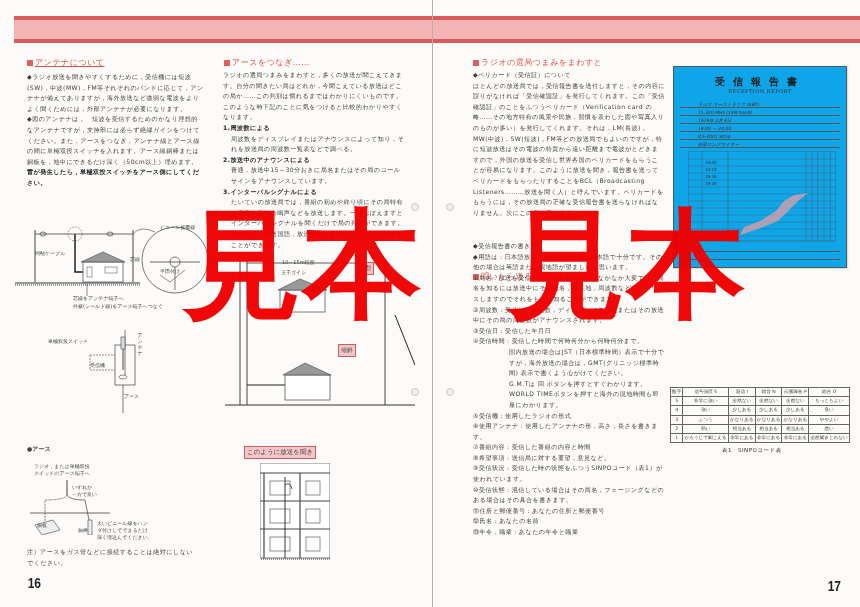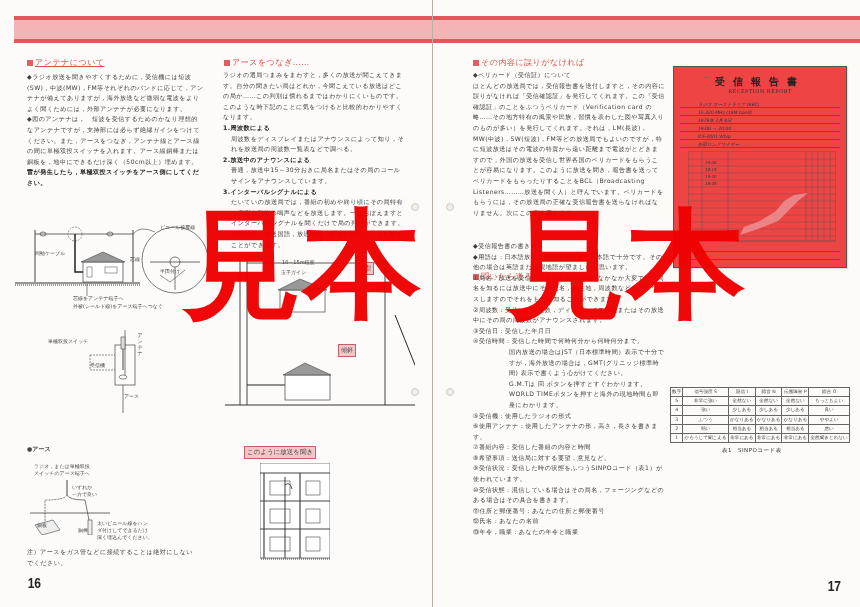--- a/index.html
+++ b/index.html
@@ -16,21 +16,21 @@
     .section-title::before { content: ""; display: inline-block; width: 6px; height: 6px; background: #e0605f; margin-right: 2px; vertical-align: -1px; }
     .para { position: absolute; font-size: 6.1px; line-height: 10.6px; color: #3d3d3d; letter-spacing: 0.45px; }
     .para p { white-space: pre-wrap; }
     .bold { font-weight: bold; color: #222; }
     .indent { padding-left: 8px; }
     .page-num { position: absolute; font-family: "Liberation Sans", sans-serif; font-weight: bold; font-size: 15px; color: #222; transform: scaleX(0.8); }
     .hole { position: absolute; width: 8px; height: 8px; border-radius: 50%; border: 1.5px solid #cfcac2; background: #f1eee8; }
     .diagram { position: absolute; }
     .diag-label { position: absolute; font-size: 5px; color: #444; white-space: nowrap; }
     .pink-label { position: absolute; background: #f4c6c8; border: 1px solid #c46065; font-size: 6px; color: #444; padding: 1px 2px; white-space: nowrap; }
-    .report { position: absolute; left: 673px; top: 66px; width: 174px; height: 202px; background: #ef4444; border: 1px solid #555; box-shadow: 1px 1px 1px #ddd; }
+    .report { position: absolute; left: 673px; top: 66px; width: 174px; height: 202px; background: #0ea5e9; border: 1px solid #555; box-shadow: 1px 1px 1px #ddd; }
     .report-title { position: absolute; left: 0; width: 100%; top: 8px; text-align: center; font-family: "DejaVu Serif", serif; font-size: 10px; font-weight: bold; letter-spacing: 8px; color: #222; }
     .report-sub { position: absolute; left: 0; width: 100%; top: 21px; text-align: center; font-family: "DejaVu Serif", serif; font-size: 5px; color: #333; letter-spacing: 0.5px; }
     .report-line { position: absolute; left: 6px; right: 6px; height: 1px; background: #555; }
     .report-hand { position: absolute; font-size: 4.5px; color: #333; white-space: nowrap; font-style: italic; }
     .sinpo { position: absolute; left: 670px; top: 387px; width: 180px; border-collapse: collapse; font-size: 4.6px; color: #444; }
     .sinpo th, .sinpo td { border: 0.7px solid #666; text-align: center; vertical-align: top; padding: 1px; line-height: 6.2px; font-weight: normal; }
     .sinpo-caption { position: absolute; left: 722px; top: 447px; font-size: 5.5px; color: #333; letter-spacing: 0.5px; }
     .watermark { position: absolute; color: #f00000; font-family: "DejaVu Sans", sans-serif; font-weight: bold; font-size: 118px; line-height: 1; letter-spacing: 2px; opacity: 0.97; white-space: nowrap; }
   </style>
 </head>
@@ -165,21 +165,21 @@
   <div class="hole" style="left:411px; top:203px;"></div>
   <div class="hole" style="left:446px; top:203px;"></div>
   <div class="hole" style="left:411px; top:388px;"></div>
   <div class="hole" style="left:446px; top:388px;"></div>
 
   <div class="gutter"></div>
 
   <div class="page-right" style="z-index:-1"></div>
   <div class="band right"></div>
 
-  <div class="section-title" style="left:473px; top:57px;">その内容に誤りがなければ</div>
+  <div class="section-title" style="left:473px; top:57px;">ラジオの選局つまみをまわすと</div>
   <div class="para" style="left:473px; top:70px; width:192px;">
     <p>◆ベリカード（受信証）について</p>
     <p>ほとんどの放送局では，受信報告書を送付しますと，その内容に誤りがなければ「受信確認証」を発行してくれます。この「受信確認証」のことをふつうベリカード（Verification card の略……その地方特有の風景や民族，習慣を表わした図や写真入りのものが多い）を発行してくれます。それは，LM(長波)，MW(中波)，SW(短波)，FM等どの放送局でもよいのですが，特に短波放送はその電波の特質から遠い距離まで電波がとどきますので，外国の放送を受信し世界各国のベリカードをもらうことが容易になります。このように放送を聞き，報告書を送ってベリカードをもらったりすることをBCL（Broadcasting Listeners………放送を聞く人）と呼んでいます。ベリカードをもらうには，その放送局の正確な受信報告書を送らなければなりません。次にこの例を示します。</p>
   </div>
 
   <div class="section-title" style="left:473px; top:228px;margin-top:43px;">聞いたら送ろう</div>
   <div class="para" style="left:473px; top:241px; width:192px;">
     <p>◆受信報告書の書き方</p>
     <p><span>◆用語は：</span><span>日本語放送の場合は報告書は日本語で十分です。その他の場合は英語または現地語が望ましいと思います。</span></p>
     <p><span>①局名：</span><span>放送を受信しても局名を知るにはなかなか大変です。局名を知るには放送中にその局名，所在地，周波数などをアナウンスしますのでそれをもとに知ることができます。</span></p>

